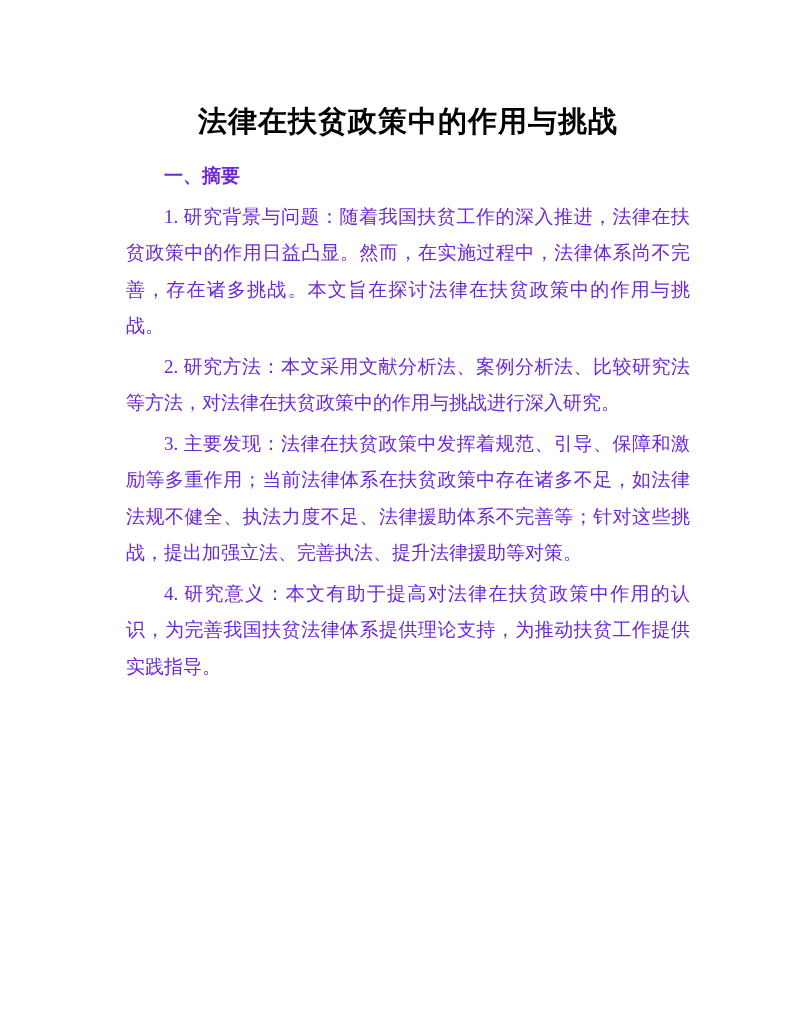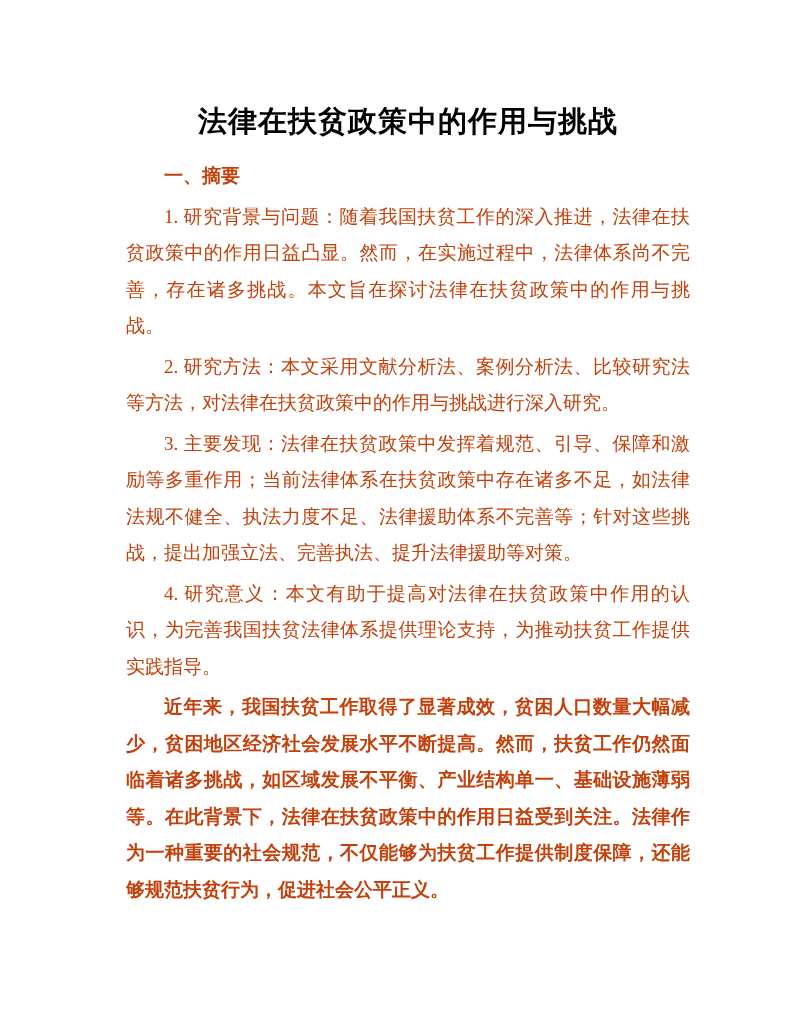--- a/index.html
+++ b/index.html
@@ -24,21 +24,21 @@
     line-height: 42px;
     margin-bottom: 16px;
     letter-spacing: 1px;
   }
   .para {
     font-size: 19px;
     line-height: 36.5px;
     text-align: justify;
     text-justify: inter-ideograph;
     text-indent: 2em;
-    color: #c2410c;
+    color: #6d28d9;
   }
   .para.heading {
     font-weight: bold;
   }
   .para.bold {
     font-weight: bold;
   }
 </style>
 </head>
 <body>
@@ -52,14 +52,13 @@
 
   <p class="para">2.  研究方法：本文采用文献分析法、案例分析法、比较研究法等方法，对法律在扶贫政策中的作用与挑战进行深入研究。</p>
 
   <p class="para">3.  主要发现：法律在扶贫政策中发挥着规范、引导、保障和激励等多重作用；当前法律体系在扶贫政策中存在诸多不足，如法律法规不健全、执法力度不足、法律援助体系不完善等；针对这些挑战，提出加强立法、完善执法、提升法律援助等对策。</p>
 
   <p class="para">4.  研究意义：本文有助于提高对法律在扶贫政策中作用的认识，为完善我国扶贫法律体系提供理论支持，为推动扶贫工作提供实践指导。</p>
 
 
 
 
-  <p class="para bold">近年来，我国扶贫工作取得了显著成效，贫困人口数量大幅减少，贫困地区经济社会发展水平不断提高。然而，扶贫工作仍然面临着诸多挑战，如区域发展不平衡、产业结构单一、基础设施薄弱等。在此背景下，法律在扶贫政策中的作用日益受到关注。法律作为一种重要的社会规范，不仅能够为扶贫工作提供制度保障，还能够规范扶贫行为，促进社会公平正义。</p>
 </div>
 
 </body></html>

